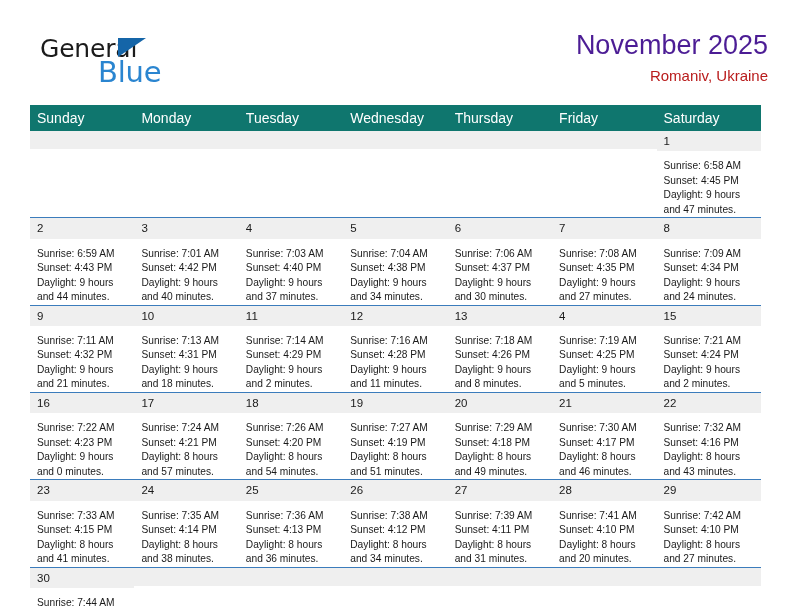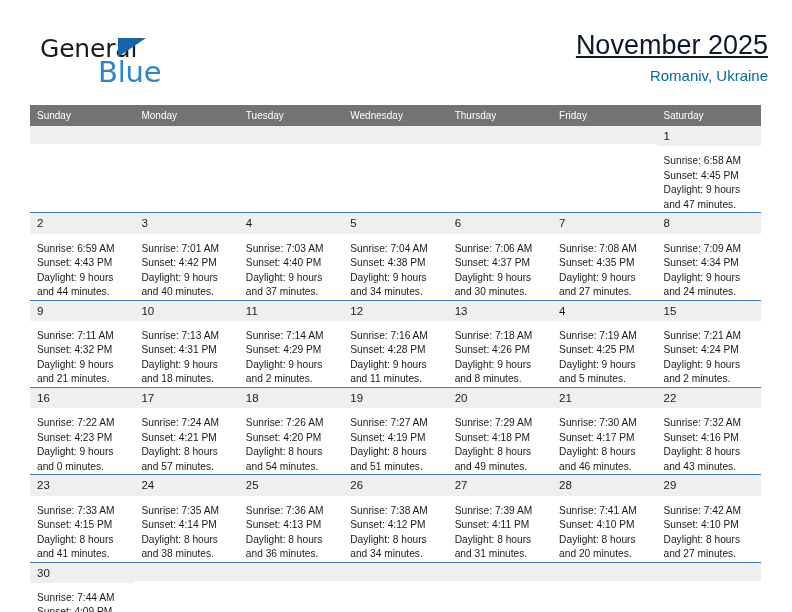--- a/index.html
+++ b/index.html
@@ -68,47 +68,46 @@
 
   .title-block {
     position: absolute;
     right: 32px;
     top: 30px;
     text-align: right;
   }
   .cal-title {
     font-size: 27px;
     font-weight: 400;
-    color: #0f172a;
+    color: #4c1d95;
     line-height: 1.15;
     white-space: nowrap;
-    text-decoration: underline;
   }
   .cal-subtitle {
     margin-top: 6px;
     font-size: 15px;
     font-weight: 400;
-    color: #0369a1;
+    color: #b91c1c;
     line-height: 1.15;
     white-space: nowrap;
   }
 
   
   .calendar {
     position: absolute;
     left: 30px;
     top: 105px;
     width: 731px;
     border-collapse: collapse;
     table-layout: fixed;
   }
   .calendar th {
-    background: #737373;
+    background: #0f766e;
     color: #ffffff;
-    font-size: 10px;
+    font-size: 14px;
     font-weight: 400;
     text-align: left;
     padding: 5px 0 5px 7px;
     height: 10px;
     border: none;
   }
   .calendar td {
     vertical-align: top;
     padding: 0;
     border: none;

